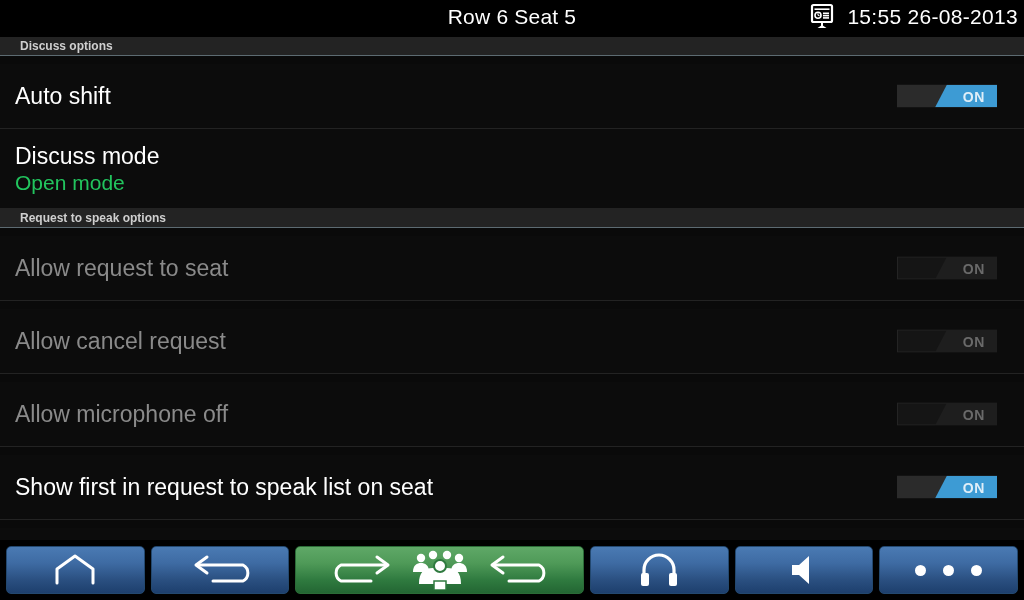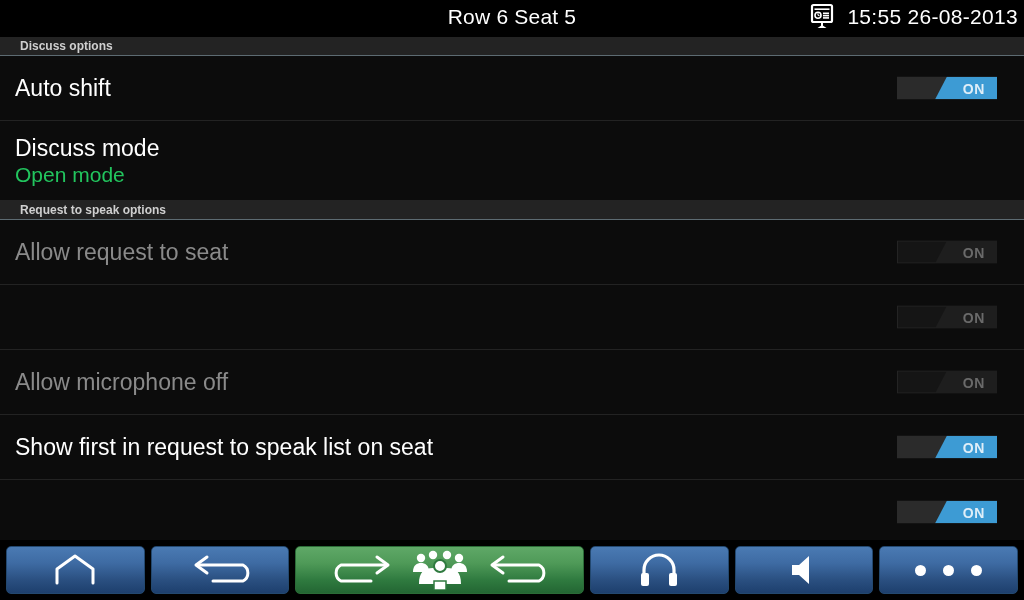--- a/index.html
+++ b/index.html
@@ -43,21 +43,21 @@
     line-height:18px; padding-left:20px;
   }
 
   .row{
     position:relative; width:1024px;
     border-bottom:1px solid #232323;
     background:#0c0c0c;
     padding-left:15px;
     display:flex; flex-direction:column; justify-content:center;
   }
-  .row.h-tall{ height:65px; }
+  .row.h-tall{ height:65px;margin-top:8px; }
   .row.h-two{ height:80px; }
 
   .row-title{ color:#ffffff; font-size:23px; line-height:27px; }
   .row-title.dim{ color:#8a8a8a; }
   .row-sub{ color:#22c55e; font-size:21px; line-height:25px; }
 
   
   .toggle{
     position:absolute; right:27px; top:50%; transform:translateY(-50%);
     width:100px; height:23px;
@@ -150,20 +150,21 @@
     <div class="section-header">Request to speak options</div>
     <div class="row h-tall">
       <div class="row-title dim">Allow request to seat</div>
       <div class="toggle off">
         <div class="track"></div>
         <div class="fill"></div>
         <div class="lbl">ON</div>
       </div>
     </div>
     <div class="row h-tall">
+      <div class="row-title dim">Allow cancel request</div>
       <div class="toggle off">
         <div class="track"></div>
         <div class="fill"></div>
         <div class="lbl">ON</div>
       </div>
     </div>
     <div class="row h-tall">
       <div class="row-title dim">Allow microphone off</div>
       <div class="toggle off">
         <div class="track"></div>

